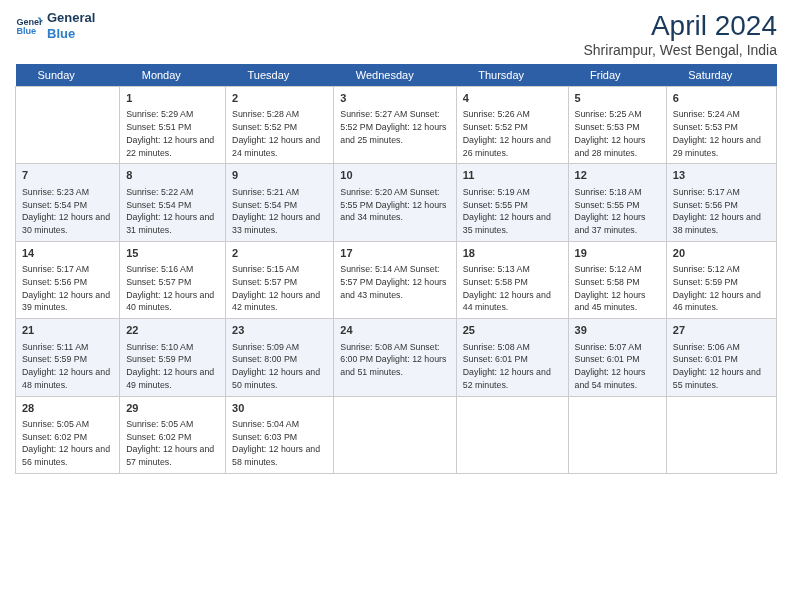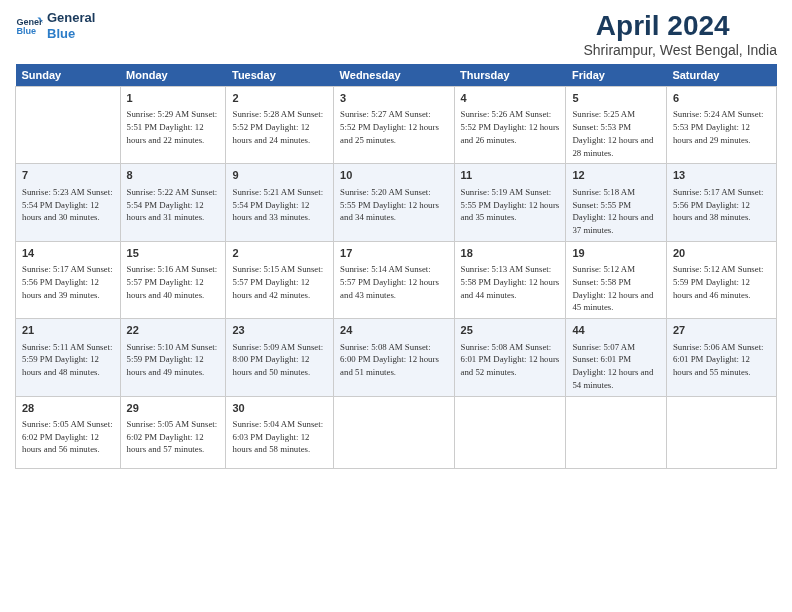--- a/index.html
+++ b/index.html
@@ -35,41 +35,40 @@
     .logo-icon {
       width: 28px;
       height: 28px;
       margin-right: 4px;
     }
     .title-block {
       text-align: right;
     }
     .main-title {
       font-size: 28px;
-      font-weight: bold;
+      font-weight: normal;
       color: #1a3a5c;
-      text-align: center;
     }
     .subtitle {
       font-size: 14px;
       color: #444;
       margin-left: 35px;
     }
     table {
       width: 100%;
       border-collapse: collapse;
       font-size: 9.5px;
     }
     thead tr th {
       background-color: #2d5fa6;
       color: #fff;
       text-align: left;
-      padding: 5px 6px;
+      padding: 5px 22px;
       font-size: 11px;
-      font-weight: bold;
+      font-weight: normal;
     }
     tbody tr td {
       border: 1px solid #ccc;
       padding: 4px 6px;
       vertical-align: top;
       color: #333;
       line-height: 1.4;
       height: 72px;
     }
     tbody tr:nth-child(odd) td {
@@ -81,21 +80,20 @@
     .day-num {
       font-weight: bold;
       font-size: 11px;
       display: block;
       margin-bottom: 2px;
     }
     .day-info {
       font-size: 8.8px;
       color: #333;
       line-height: 1.45;
-      font-family: Liberation Serif, serif;
     }
   </style>
 </head>
 <body>
 
 <div class="page">
   <div class="header">
     <div class="logo">
       <svg class="logo-icon" viewBox="0 0 40 40" xmlns="http://www.w3.org/2000/svg">
         <text x="2" y="18" font-size="13" font-weight="bold" fill="#1a3a5c" font-family="Arial">General</text>
@@ -305,21 +303,21 @@
 and 51 minutes.</div>
           </td>
           <td>
             <span class="day-num">25</span>
             <div class="day-info">Sunrise: 5:08 AM
 Sunset: 6:01 PM
 Daylight: 12 hours
 and 52 minutes.</div>
           </td>
           <td>
-            <span class="day-num">44</span>
+            <span class="day-num">39</span>
             <div class="day-info">Sunrise: 5:07 AM
 Sunset: 6:01 PM
 Daylight: 12 hours
 and 54 minutes.</div>
           </td>
           <td>
             <span class="day-num">27</span>
             <div class="day-info">Sunrise: 5:06 AM
 Sunset: 6:01 PM
 Daylight: 12 hours

